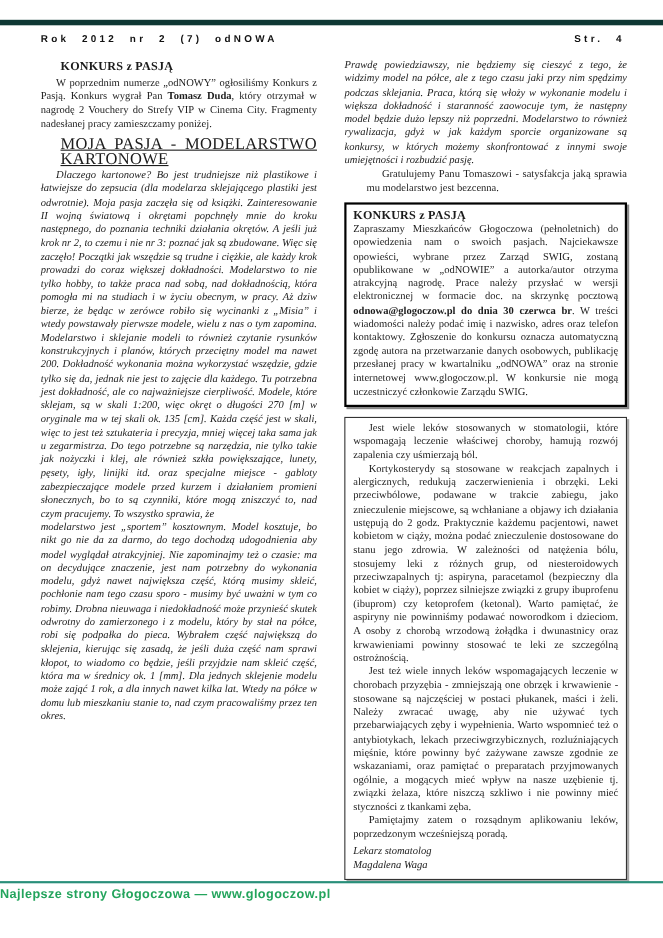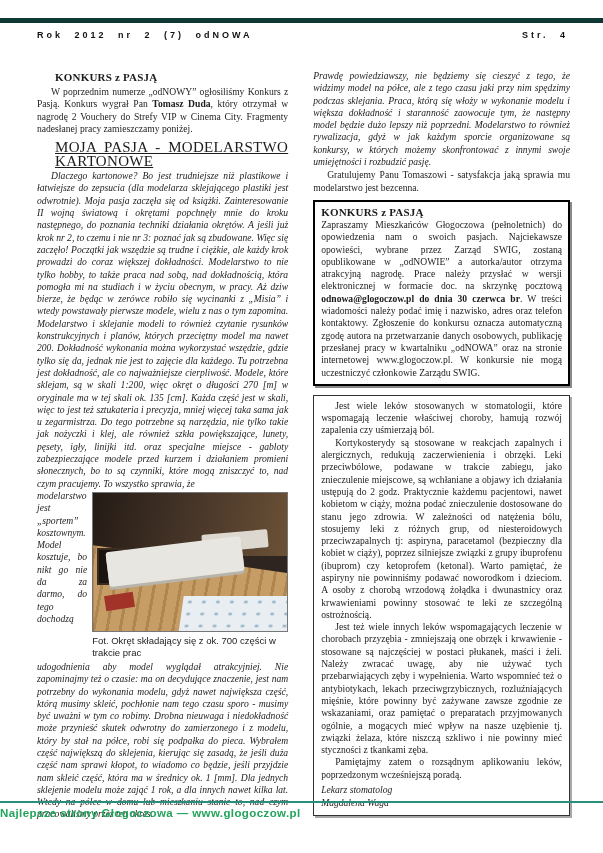--- a/index.html
+++ b/index.html
@@ -4,21 +4,21 @@
 <style>
   html,body{margin:0;padding:0;background:#fff;}
   .page{position:relative;width:603px;height:853px;background:#ffffff;overflow:hidden;
         font-family:"Liberation Serif",serif;color:#1c1c1c;}
   
   .topbar{position:absolute;top:18px;left:0;width:603px;height:5px;background:#0e3834;}
   .header{position:absolute;top:30px;left:37px;width:531px;display:flex;justify-content:space-between;
           font-family:"Liberation Sans",sans-serif;font-weight:bold;font-size:9px;
           letter-spacing:3px;word-spacing:6px;color:#111;}
   
-  .content{position:absolute;top:70px;left:37px;width:533px;display:flex;gap:7px;}
+  .content{position:absolute;top:54px;left:37px;width:533px;display:flex;gap:7px;}
   .col{text-align:justify;font-size:9.6px;line-height:12.3px;}
   .col.left{width:266px;}
   .col.right{width:272px;padding-left:18px;}
   h2.art-title{margin:0 0 2px 18px;font-size:11px;line-height:14px;font-weight:bold;letter-spacing:.2px;}
   p{margin:0;}
   .indent{text-indent:14px;}
   .subtitle{margin:5px 0 2px 18px;font-size:15px;line-height:14px;text-decoration:underline;
             letter-spacing:.3px;font-weight:normal;}
   .ital{font-style:italic;}
   
@@ -34,21 +34,21 @@
   .ph-hull2{position:absolute;left:56%;top:28%;width:34%;height:13%;background:#dcd7cf;
             transform:rotate(-5deg);border-radius:2px;}
   .ph-frame{position:absolute;left:2%;top:40%;width:12%;height:24%;background:#1c1410;border:2px solid #3a2c1e;}
   .ph-red{position:absolute;left:6%;bottom:16%;width:15%;height:11%;background:#a23328;transform:rotate(-9deg);}
   .ph-cloth{position:absolute;right:-6px;bottom:-4px;width:58%;height:28%;
             background:radial-gradient(#9db8c8 1.5px,transparent 2.2px) 0 0/14px 12px,#e9eef3;
             transform:skewX(-8deg);}
   .caption{font-family:"Liberation Sans",sans-serif;font-size:9.5px;line-height:12px;
            text-align:left;margin-top:3px;color:#222;}
   
-  .plain{margin-top:1px;}
+  .plain{margin-top:1px;margin-left:20px;}
   .contest-box{margin-top:6px;border:2px solid #000;box-shadow:2px 2px 0 rgba(40,40,40,.55);
                padding:3px 6px 5px 6px;text-align:justify;}
   .contest-box .box-title{font-weight:bold;font-size:11px;line-height:14px;letter-spacing:.2px;}
   .article-box{margin-top:9px;border:1px solid #333;box-shadow:2px 2px 0 rgba(60,60,60,.45);
                padding:4px 7px 6px 7px;text-align:justify;}
   .article-box .box-title{font-weight:bold;font-size:11.5px;line-height:15px;margin-bottom:2px;}
   .signature{text-align:left;margin-top:3px;line-height:12.5px;font-style:italic;}
   
   .footer-rule{position:absolute;top:801px;left:0;width:603px;height:2px;background:#2a8f7a;}
   .footer-text{position:absolute;top:807px;left:0;width:603px;text-align:left;
@@ -72,32 +72,20 @@
 
     <div class="col left">
       <h2 class="art-title">KONKURS z PASJĄ</h2>
       <p class="indent"><span>W poprzednim numerze „odNOWY”  ogłosiliśmy Konkurs z Pasją. Konkurs wygrał Pan </span><b>Tomasz Duda</b><span>, który otrzymał w nagrodę 2 Vouchery do Strefy VIP w Cinema City. Fragmenty nadesłanej pracy zamieszczamy poniżej.</span></p>
 
       <h3 class="subtitle">MOJA PASJA - MODELARSTWO KARTONOWE</h3>
 
       <p class="ital indent">Dlaczego kartonowe? Bo jest trudniejsze niż plastikowe i łatwiejsze do zepsucia (dla modelarza sklejającego plastiki jest odwrotnie). Moja pasja zaczęła się od książki. Zainteresowanie II wojną światową i okrętami popchnęły mnie do kroku następnego, do poznania techniki działania okrętów. A jeśli już krok nr 2, to czemu i nie nr 3: poznać jak są zbudowane. Więc się zaczęło! Początki jak wszędzie są trudne i ciężkie, ale każdy krok prowadzi do coraz większej dokładności. Modelarstwo to nie tylko hobby, to także praca nad sobą, nad dokładnością, która pomogła mi na studiach i w życiu obecnym, w pracy. Aż dziw bierze, że będąc w zerówce robiło się wycinanki z „Misia” i wtedy powstawały pierwsze modele, wielu z nas o tym zapomina. Modelarstwo i sklejanie modeli to również czytanie rysunków konstrukcyjnych i planów, których przeciętny model ma nawet 200. Dokładność wykonania można wykorzystać wszędzie, gdzie tylko się da, jednak nie jest to zajęcie dla każdego. Tu potrzebna jest dokładność, ale co najważniejsze cierpliwość. Modele, które sklejam, są w skali 1:200, więc okręt o długości 270 [m] w oryginale ma w tej skali ok. 135 [cm]. Każda część jest w skali, więc to jest też sztukateria i precyzja, mniej więcej taka sama jak u zegarmistrza. Do tego potrzebne są narzędzia, nie tylko takie jak nożyczki i klej, ale również szkła powiększające, lunety, pęsety, igły, linijki itd. oraz specjalne miejsce - gabloty zabezpieczające modele przed kurzem i działaniem promieni słonecznych, bo to są czynniki, które mogą zniszczyć to, nad czym pracujemy. To wszystko sprawia, że</p>
 
       <div class="wrap-block">
-        <div class="photo-float">
-          <div class="photo">
-            <div class="ph-wall"></div>
-            <div class="ph-deck"></div>
-            <div class="ph-frame"></div>
-            <div class="ph-hull2"></div>
-            <div class="ph-hull"></div>
-            <div class="ph-red"></div>
-            <div class="ph-cloth"></div>
-          </div>
-          <div class="caption">Fot. Okręt składający się z ok. 700 części w trakcie prac</div>
-        </div>
         <p class="ital"><span>modelarstwo jest „sportem” kosztownym. Model kosztuje, bo nikt go nie da za darmo, do tego dochodzą udogodnienia aby model wyglądał atrakcyjniej. Nie zapominajmy też o czasie: ma on</span> <span>decydujące znaczenie, jest nam potrzebny do wykonania modelu, gdyż nawet największa część, którą musimy skleić, pochłonie nam tego czasu sporo - musimy być uważni w tym co robimy. Drobna nieuwaga i niedokładność może przynieść skutek odwrotny do zamierzonego i z modelu, który by stał na półce, robi się podpałka do pieca. Wybrałem część największą do sklejenia, kierując się zasadą, że jeśli duża część nam sprawi kłopot, to wiadomo co będzie, jeśli przyjdzie nam skleić część, która ma w średnicy ok. 1 [mm]. Dla jednych sklejenie modelu może zająć 1 rok, a dla innych nawet kilka lat. Wtedy na półce w domu lub mieszkaniu stanie to, nad czym pracowaliśmy przez ten okres.</span></p>
       </div>
     </div>
 
     <div class="col right">
       <p class="ital">Prawdę powiedziawszy, nie będziemy się cieszyć z tego, że widzimy model na półce, ale z tego czasu jaki przy nim spędzimy podczas sklejania. Praca, którą się włoży w wykonanie modelu i większa dokładność i staranność zaowocuje tym, że następny model będzie dużo lepszy niż poprzedni. Modelarstwo to również rywalizacja, gdyż w jak każdym sporcie organizowane są konkursy, w których możemy skonfrontować z innymi swoje umiejętności i rozbudzić pasję.</p>
       <p class="indent plain">Gratulujemy Panu Tomaszowi - satysfakcja jaką sprawia mu modelarstwo jest bezcenna.</p>
 
       <div class="contest-box">
         <div class="box-title">KONKURS z PASJĄ</div>

